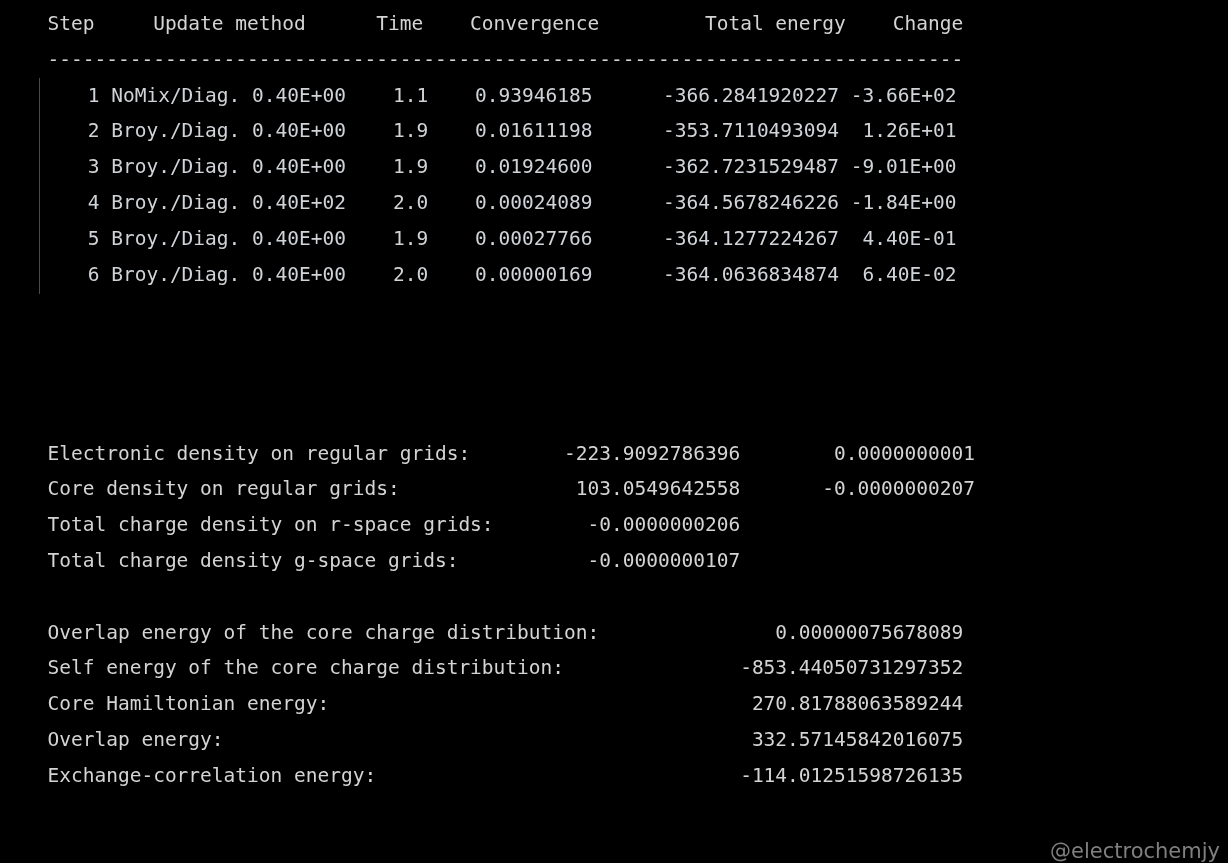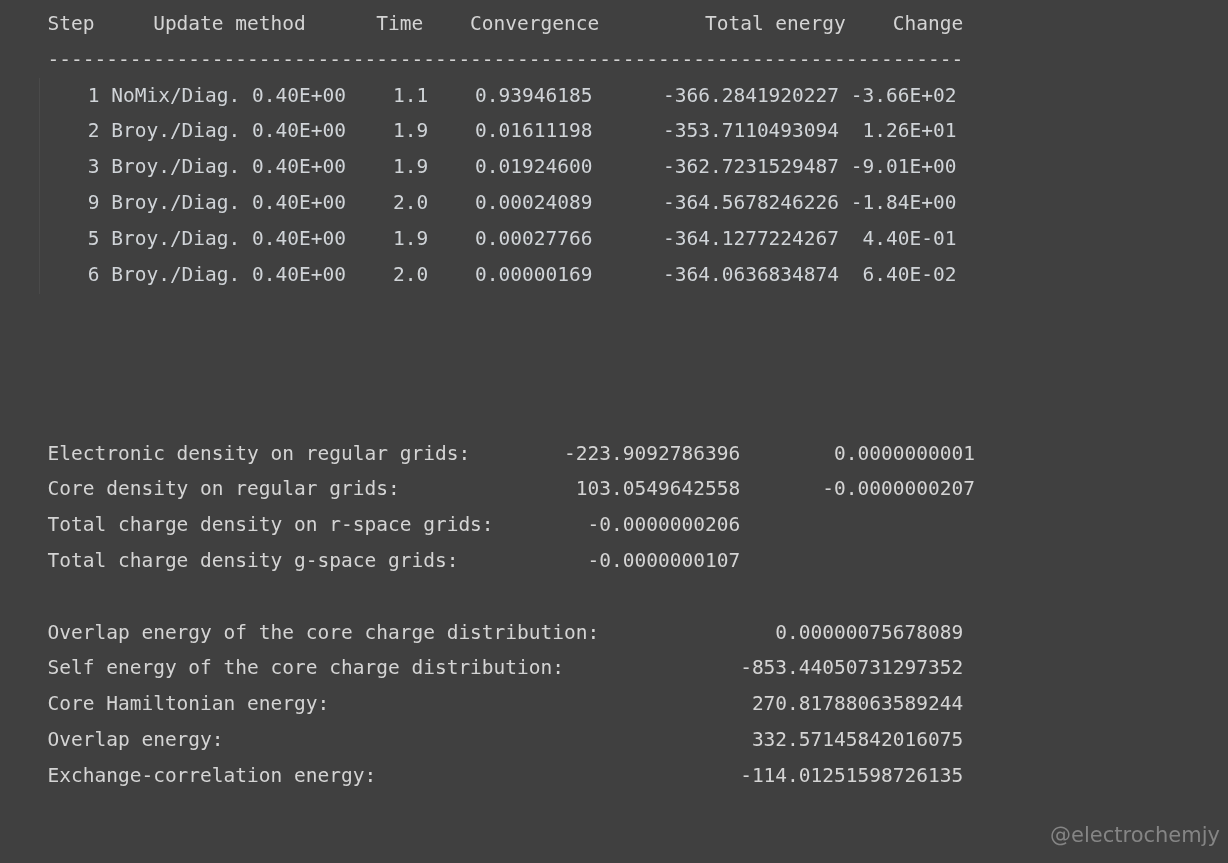--- a/index.html
+++ b/index.html
@@ -6,21 +6,21 @@
   html, body {
     margin: 0;
     padding: 0;
     background: #1f1f1f;
   }
 
   #terminal {
     position: relative;
     width: 1228px;
     height: 863px;
-    background: #404040;
+    background: #000000;
     overflow: hidden;
     font-family: "DejaVu Sans Mono", "Liberation Mono", monospace;
     font-size: 19.5px;
     line-height: 35.8px;
     color: #cfcfcf;
     -webkit-font-smoothing: antialiased;
   }
 
   
   #indent-guide {
@@ -54,21 +54,21 @@
   .line.blank { color: transparent; }
 
   
   .txt   { color: #d4d4d4; }
   .num   { color: #d0d4d8; padding-left: 29px; }
   .dash  { color: #d4d4d4; }
 
   #watermark {
     position: absolute;
     right: 8px;
-    bottom: 16px;
+    bottom: 0;
     font-family: "DejaVu Sans", "Liberation Sans", sans-serif;
     font-size: 21px;
     line-height: 24px;
     color: #8b8b8b;
     opacity: 0.92;
     white-space: pre;
     pointer-events: none;
     user-select: none;
   }
 </style>
@@ -80,21 +80,21 @@
   <div id="indent-guide"></div>
 
   <div class="code-body">
 
     <span class="line txt">  Step     Update method      Time    Convergence         Total energy    Change</span>
     <span class="line dash">  ------------------------------------------------------------------------------</span>
 
     <span class="line num">     1 NoMix/Diag. 0.40E+00    1.1    0.93946185      -366.2841920227 -3.66E+02</span>
     <span class="line num">     2 Broy./Diag. 0.40E+00    1.9    0.01611198      -353.7110493094  1.26E+01</span>
     <span class="line num">     3 Broy./Diag. 0.40E+00    1.9    0.01924600      -362.7231529487 -9.01E+00</span>
-    <span class="line num">     9 Broy./Diag. 0.40E+00    2.0    0.00024089      -364.5678246226 -1.84E+00</span>
+    <span class="line num">     4 Broy./Diag. 0.40E+02    2.0    0.00024089      -364.5678246226 -1.84E+00</span>
     <span class="line num">     5 Broy./Diag. 0.40E+00    1.9    0.00027766      -364.1277224267  4.40E-01</span>
     <span class="line num">     6 Broy./Diag. 0.40E+00    2.0    0.00000169      -364.0636834874  6.40E-02</span>
 
     <span class="line blank"> </span>
 
 
     <span class="line blank"> </span>
     <span class="line blank"> </span>
     <span class="line blank"> </span>
 

